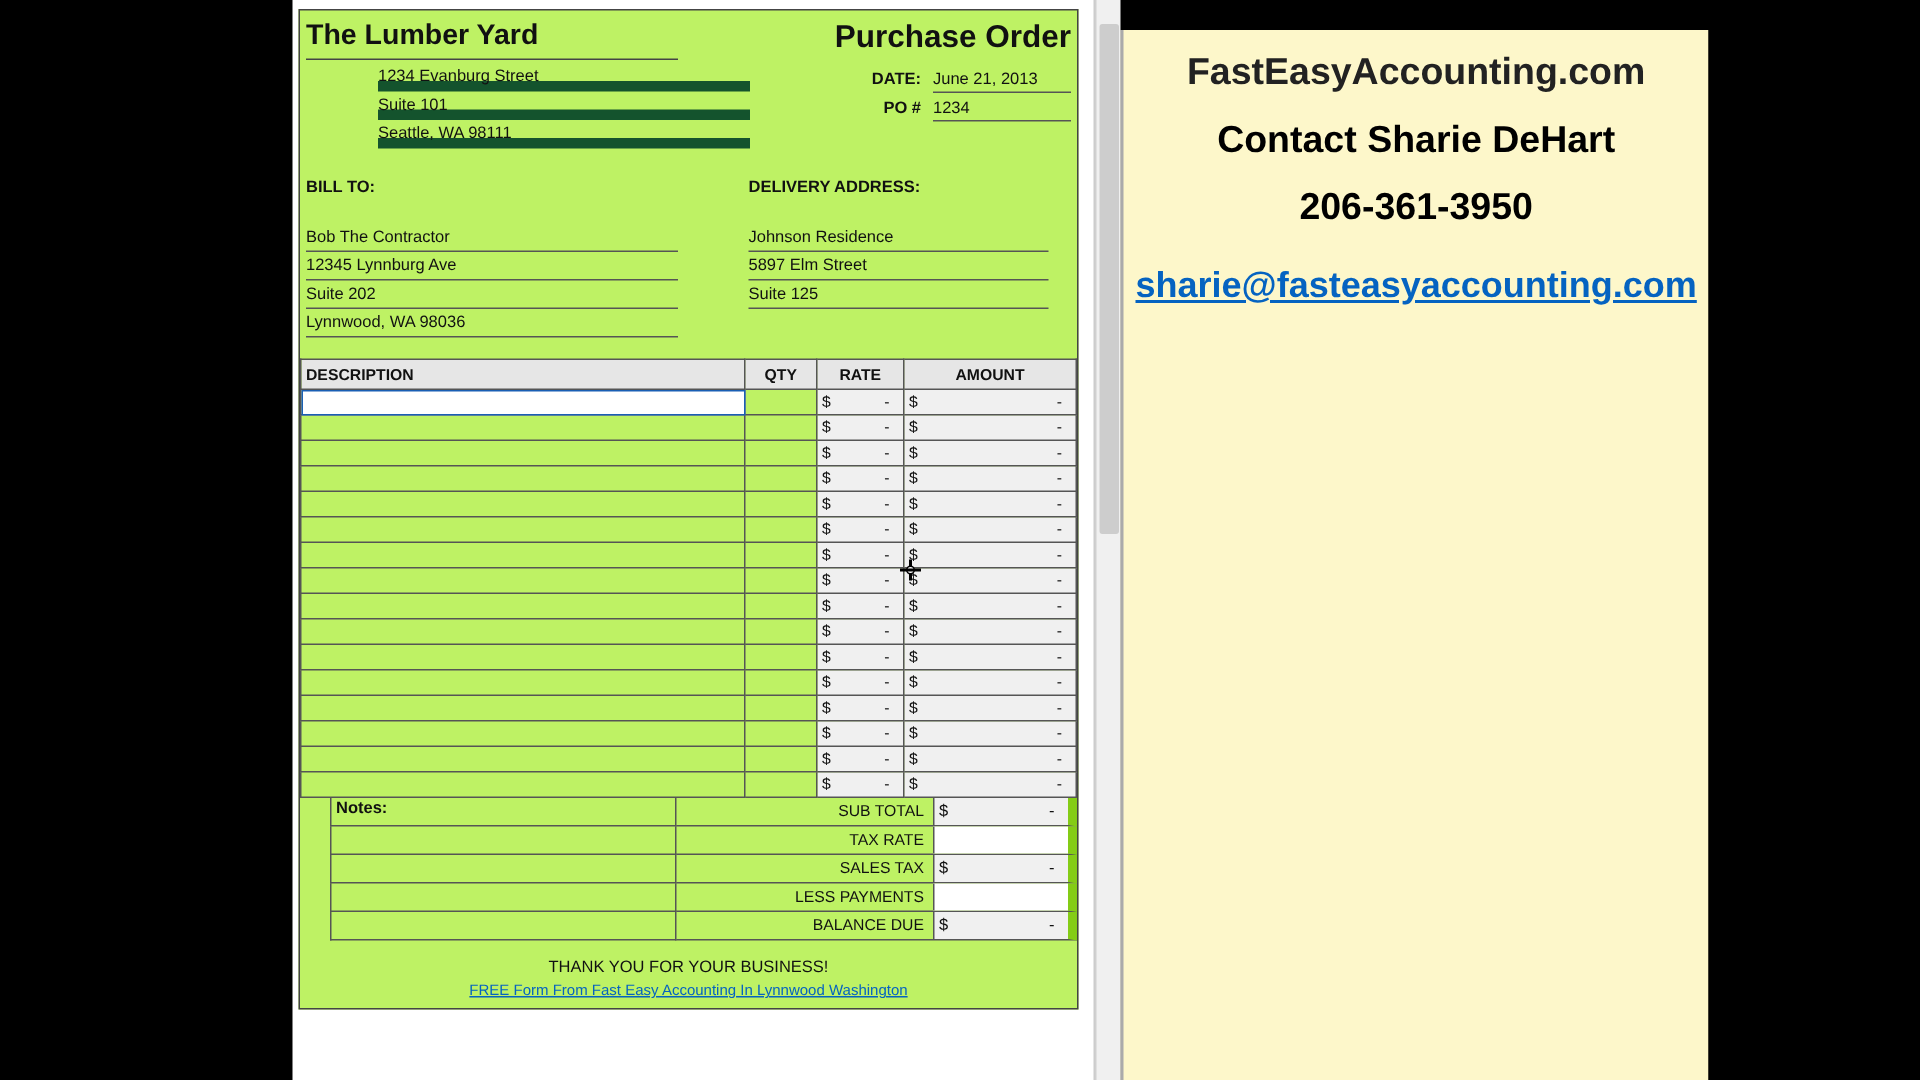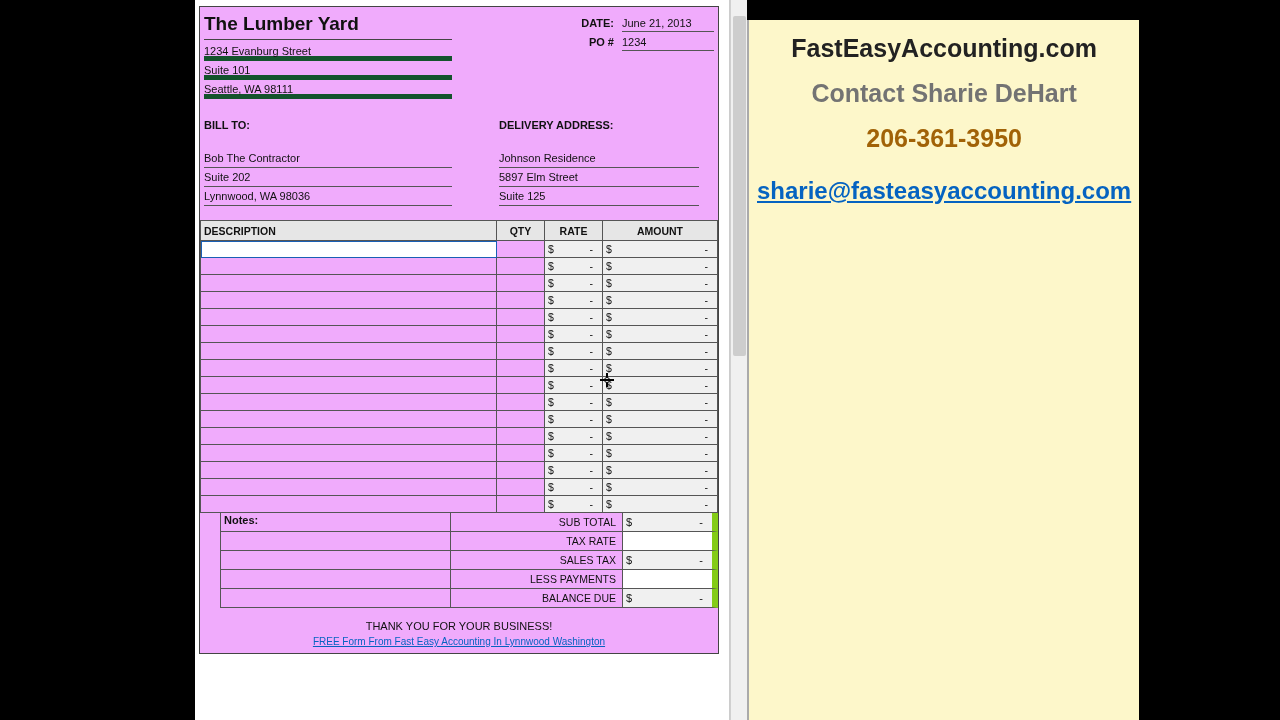--- a/index.html
+++ b/index.html
@@ -32,45 +32,46 @@
 .info-panel {
   flex: 0 0 345px;
   height: 720px;
   background: #fdf7ca;
   border-left: 2px solid #aaa;
   padding: 14px 8px 0 8px;
   text-align: center;
   margin-top: 20px;
 }
 .info-panel .l1 { font-size: 25px; font-weight: bold; color: #222; margin-bottom: 16px;}
-.info-panel .l2 { font-size: 25px; font-weight: bold; color: #737373; margin-bottom: 16px;}
-.info-panel .l3 { font-size: 25px; font-weight: bold; color: #a16207; margin-bottom: 24px;}
+.info-panel .l2 { font-size: 25px; font-weight: bold; color: #000000; margin-bottom: 16px;}
+.info-panel .l3 { font-size: 25px; font-weight: bold; color: #000000; margin-bottom: 24px;}
 .info-panel .email { font-size: 24px; color: #0563c1; text-decoration: underline; font-weight: bold;}
 .right-bar { flex: 1; background: #000; }
 
 .doc {
   position: absolute; top: 6px; left: 4px; right: 10px;
   border: 1.5px solid #444;
-  background: #f0abfc;
+  background: #bef264;
   font-size: 11px;
   color: #111;
 }
 .header-row { display: flex; }
 .company-col { flex: 0 0 251px; padding: 6px 0 0 4px;}
 .company-name {
   font-size: 19px; font-weight: bold;
   border-bottom: 1.5px solid #444;
   padding-bottom: 4px;
   margin-bottom: 2px;
   width: 248px;
 }
 .underlined-field {
-  border-bottom: 5px solid #14532d;
+  border-bottom: 7px solid #14532d;
   height: 19px; line-height: 19px;
   width: 248px;
+  margin-left: 48px;
 }
 .title-col { flex: 1; padding: 6px 4px 0 0; }
 .po-title { font-size: 21px; font-weight: bold; text-align: right; margin-bottom: 6px;}
 .meta-row { display: flex; justify-content: flex-end; height: 19px; align-items: center;}
 .meta-label { width: 60px; text-align: right; font-weight: bold; margin-right: 8px;}
 .meta-val { width: 92px; border-bottom: 1px solid #555; height: 18px; line-height: 18px;}
 
 .addr-section { display: flex; margin-top: 14px; padding: 0 4px;}
 .addr-col { flex: 0 0 251px; }
 .addr-col.right { flex: 1; padding-left: 44px;}
@@ -129,36 +130,38 @@
 <div class="main-area">
   <div class="doc">
     <div class="header-row">
       <div class="company-col">
         <div class="company-name">The Lumber Yard</div>
         <div class="underlined-field">1234 Evanburg Street</div>
         <div class="underlined-field">Suite 101</div>
         <div class="underlined-field">Seattle, WA 98111</div>
       </div>
       <div class="title-col">
+        <div class="po-title">Purchase Order</div>
         <div class="meta-row">
           <div class="meta-label">DATE:</div>
           <div class="meta-val">June 21, 2013</div>
         </div>
         <div class="meta-row">
           <div class="meta-label">PO #</div>
           <div class="meta-val">1234</div>
         </div>
       </div>
     </div>
 
     <div class="addr-section">
       <div class="addr-col">
         <div class="addr-head">BILL TO:</div>
         <div class="addr-gap"></div>
         <div class="addr-line">Bob The Contractor</div>
+        <div class="addr-line">12345 Lynnburg Ave</div>
         <div class="addr-line">Suite 202</div>
         <div class="addr-line">Lynnwood, WA 98036</div>
       </div>
       <div class="addr-col right">
         <div class="addr-head">DELIVERY ADDRESS:</div>
         <div class="addr-gap"></div>
         <div class="addr-line">Johnson Residence</div>
         <div class="addr-line">5897 Elm Street</div>
         <div class="addr-line">Suite 125</div>
       </div>

